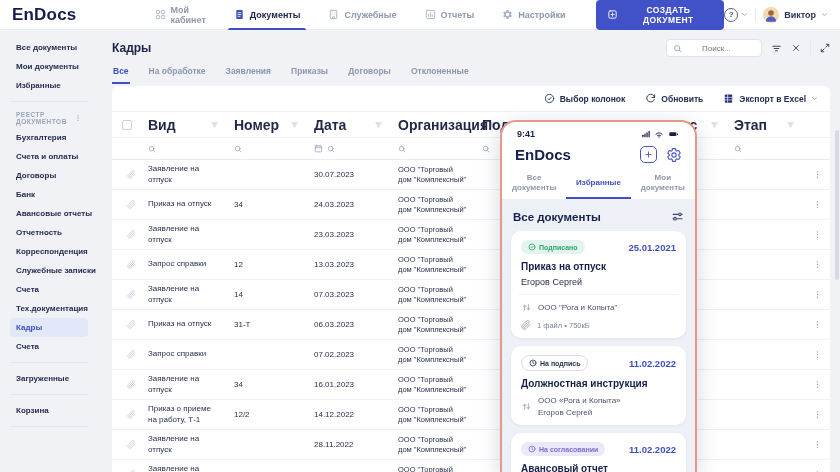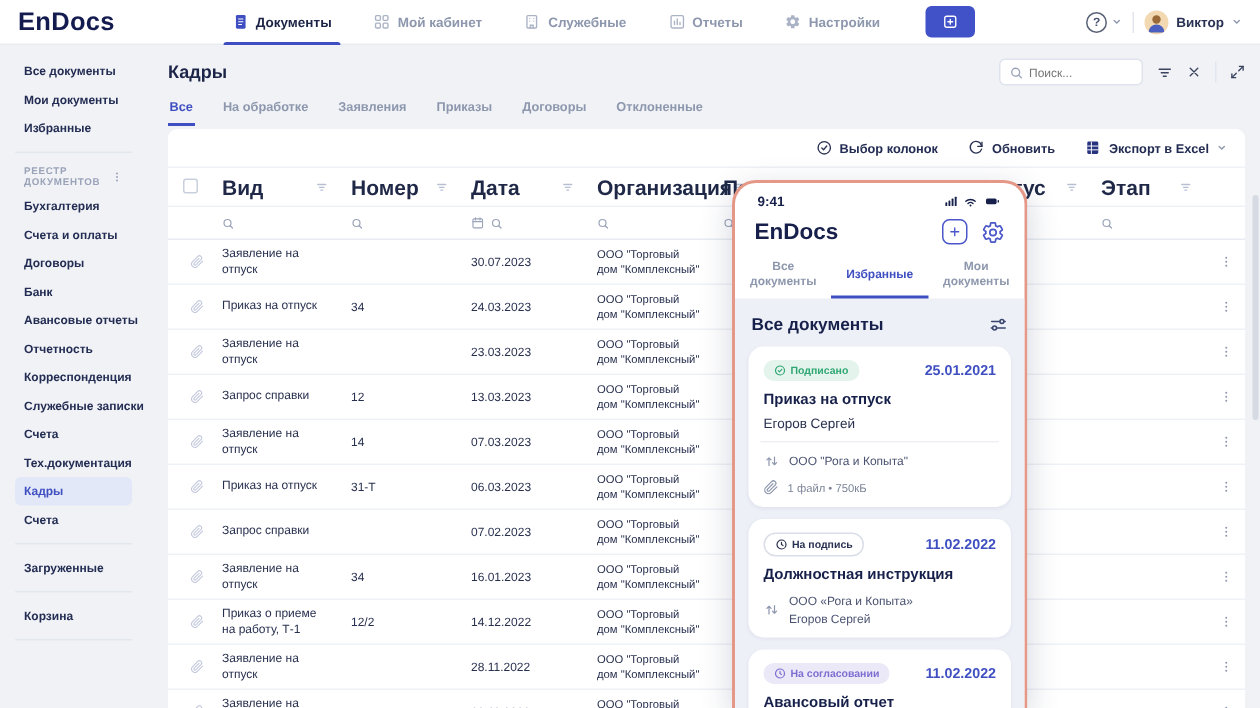--- a/index.html
+++ b/index.html
@@ -44,21 +44,21 @@
   .sb-reg-head { display:flex; align-items:center; justify-content:space-between; margin-right:8px;
              padding:3px 6px; color:#9aa3b8; font-size:6.5px; font-weight:700; letter-spacing:.5px; }
 
   .main { flex:1; padding:8px 10px 0 16px; position:relative; }
   .page-head { display:flex; align-items:center; justify-content:space-between; height:20px; }
   .page-title { font-size:12px; font-weight:800; color:#1c2447; }
   .search-tools { display:flex; align-items:center; gap:9px; color:#3a445f; }
   .search-box { width:96px; height:18px; background:#fff; border:1px solid #dfe4ec; border-radius:4px;
              display:flex; align-items:center; gap:4px; padding:0 6px; }
   .search-box input { border:0; outline:0; width:100%; font-size:8px; color:#333;
-             background:transparent; font-family:inherit; }
+             background:transparent; font-family:inherit;margin-left:16px; }
   .tool-ic { cursor:pointer; color:#3a445f; }
 
   .tabs { display:flex; gap:18px; margin-top:6px; height:20px; }
   .tab { font-size:8.5px; font-weight:600; color:#8d97ad; cursor:pointer; padding:2px 1px; }
   .tab.active { color:#3f4fc1; border-bottom:2px solid #3f4fc1; }
 
   
   .card { background:#fff; border-radius:6px 6px 0 0; margin-top:2px; height:402px;
           --cols: 30px 86px 80px 84px 84px 86px 82px 84px 1fr 26px; }
   .card-toolbar { height:26px; display:flex; justify-content:flex-end; align-items:center; gap:20px;
@@ -78,21 +78,21 @@
   .trow { min-height:30px; border-bottom:1px solid #eef1f5; font-size:8px; color:#28304f; cursor:pointer; }
   .td { padding-left:6px; }
   .td-clip { display:flex; justify-content:center; padding-left:8px; color:#c3c9dd; }
   .td-type, .td-org { padding-right:8px; line-height:1.3; }
   .td-org { font-size:7.5px; }
   .td-menu { display:flex; justify-content:center; color:#8d97ad; cursor:pointer; }
   .scroll-thumb { position:absolute; right:1px; top:100px; width:4px; height:150px;
         background:#d6dae2; border-radius:2px; }
 
   
-  .phone { position:absolute; left:488px; top:120px; width:197px; height:352px; z-index:5;
+  .phone { position:absolute; left:500px; top:120px; width:197px; height:352px; z-index:5;
         background:#fff; border:2px solid #e59888; border-bottom:none; border-radius:16px 16px 0 0;
         box-shadow:0 6px 22px rgba(40,50,90,.20); overflow:hidden; display:flex; flex-direction:column; }
   .ph-status { display:flex; align-items:center; justify-content:space-between; padding:7px 15px 0; }
   .ph-time { font-size:9px; font-weight:700; color:#16204a; }
   .ph-sticons { display:flex; align-items:center; gap:3px; color:#16204a; }
   .ph-appbar { display:flex; align-items:center; justify-content:space-between; padding:7px 13px 6px; }
   .ph-logo { font-size:15px; font-weight:800; color:#16204a; }
   .ph-actions { display:flex; align-items:center; gap:9px; color:#4a57c8; }
   .ph-plus { width:17px; height:17px; border:1.4px solid #4a57c8; border-radius:5px;
         display:flex; align-items:center; justify-content:center; cursor:pointer; }
@@ -124,40 +124,40 @@
 </style>
 </head>
 <body>
 
 <div class="app">
 
   <div class="topbar">
     <div class="logo">EnDocs</div>
 
     <div class="nav">
-      <div class="nav-item active">
-        <span class="ic">
-          <svg width="11" height="11" viewBox="0 0 24 24">
-              <rect x="5" y="2" width="14" height="20" rx="2" fill="currentColor"></rect>
-              <path d="M9 8h6M9 12h6M9 16h4" stroke="#fff" stroke-width="1.8" stroke-linecap="round"></path>
-            </svg>
-        </span>
-        <span>Документы</span>
-      </div>
       <div class="nav-item">
         <span class="ic">
           <svg width="11" height="11" viewBox="0 0 24 24" fill="none" stroke="currentColor" stroke-width="2">
               <rect x="3" y="3" width="7" height="7" rx="1.5"></rect>
               <rect x="14" y="3" width="7" height="7" rx="1.5"></rect>
               <rect x="3" y="14" width="7" height="7" rx="1.5"></rect>
               <rect x="14" y="14" width="7" height="7" rx="1.5"></rect>
             </svg>
         </span>
         <span>Мой кабинет</span>
       </div>
+      <div class="nav-item active">
+        <span class="ic">
+          <svg width="11" height="11" viewBox="0 0 24 24">
+              <rect x="5" y="2" width="14" height="20" rx="2" fill="currentColor"></rect>
+              <path d="M9 8h6M9 12h6M9 16h4" stroke="#fff" stroke-width="1.8" stroke-linecap="round"></path>
+            </svg>
+        </span>
+        <span>Документы</span>
+      </div>
       <div class="nav-item">
         <span class="ic">
           <svg width="11" height="11" viewBox="0 0 24 24" fill="none" stroke="currentColor" stroke-width="2" stroke-linecap="round">
               <rect x="5" y="3" width="14" height="18" rx="1.5"></rect>
               <path d="M10 21v-4h4v4"></path>
               <path d="M9 7h.01M15 7h.01M9 11h.01M15 11h.01"></path>
             </svg>
         </span>
         <span>Служебные</span>
       </div>
@@ -180,20 +180,21 @@
       </div>
     </div>
 
     <button class="create-btn">
       <span>
         <svg width="11" height="11" viewBox="0 0 24 24" fill="none" stroke="#fff" stroke-width="2" stroke-linecap="round">
             <rect x="4" y="4" width="16" height="16" rx="3"></rect>
             <path d="M12 8.5v7M8.5 12h7"></path>
           </svg>
       </span>
+      <span>СОЗДАТЬ ДОКУМЕНТ</span>
     </button>
 
     <div class="top-right">
       <div class="help-btn">
         <span class="help-circle">?</span>
         <span class="muted-ic">
           <svg width="7" height="7" viewBox="0 0 24 24" fill="none" stroke="currentColor" stroke-width="3" stroke-linecap="round">
               <path d="M6 9l6 6 6-6"></path>
             </svg>
         </span>

